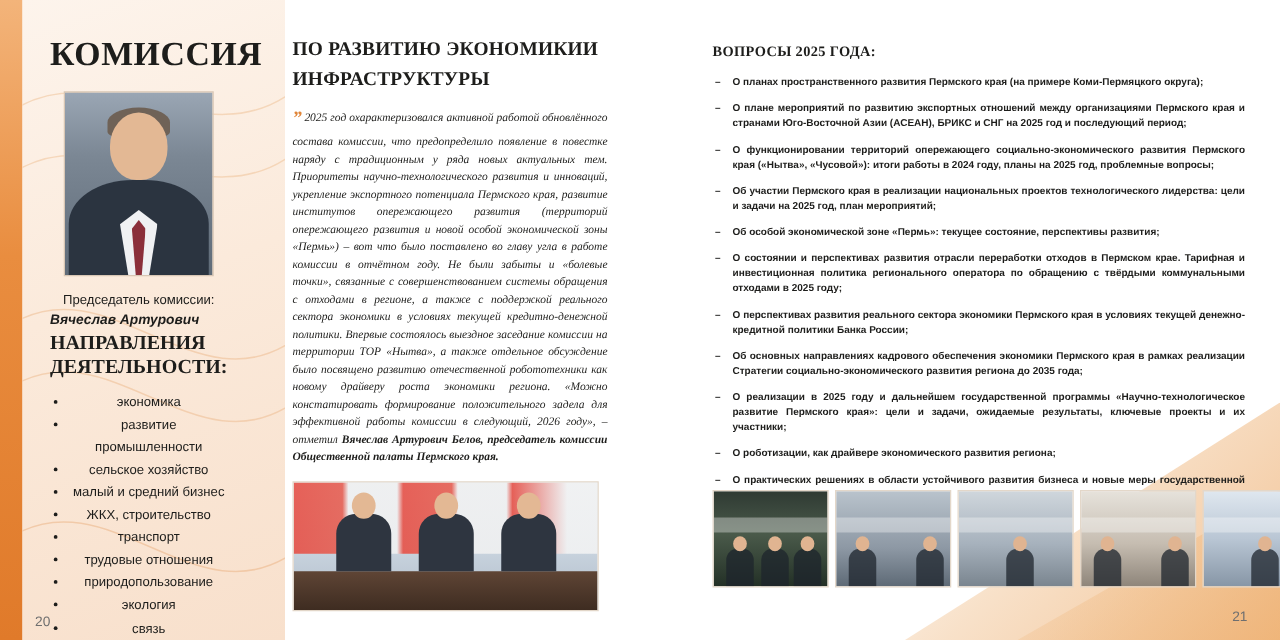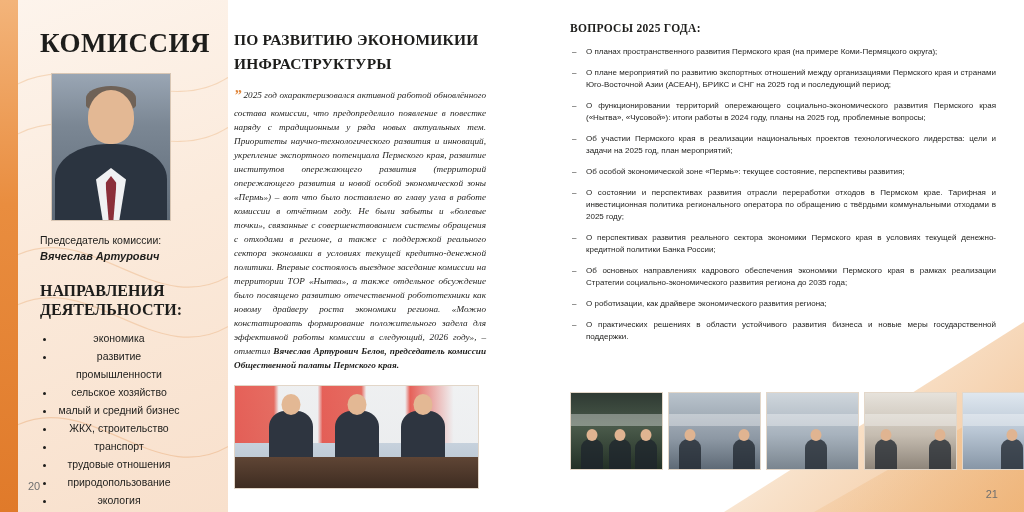--- a/index.html
+++ b/index.html
@@ -77,31 +77,31 @@
     width: 30px; height: 52px;
     background: #f0f1f3;
     clip-path: polygon(50% 0, 100% 22%, 78% 100%, 22% 100%, 0 22%);
   }
   .portrait .tie {
     position: absolute; left: 50%; bottom: 0; transform: translateX(-50%);
     width: 11px; height: 44px;
     background: #8b2f3a;
     clip-path: polygon(50% 0, 100% 16%, 72% 100%, 28% 100%, 0 16%);
   }
-  .chair-label { font-size: 10.5px; color: #1d1d1b; line-height: 1.5; }
+  .chair-label { font-size: 10.5px; color: #1d1d1b; line-height: 1.5; text-align: center; }
   .chair-name { font-size: 11px; font-weight: bold; font-style: italic; color: #1d1d1b; line-height: 1.45; }
   .directions-head {
     font-family: "Liberation Serif", serif;
     font-size: 16px; font-weight: bold; color: #1d1d1b;
-    margin-top: 16px; line-height: 1.2;
+    line-height: 1.2;
   }
   .dir-list { margin-top: 10px; padding-left: 16px; }
   .dir-list li { font-size: 10.5px; color: #1d1d1b; line-height: 1.72; text-align: center; }
   .page-num-left {
-    position: absolute; left: 28px; bottom: 20px;
+    position: absolute; left: 28px; bottom: 8px;
     font-size: 11px; color: #6f6f6f;
   }
 
   
   .col-mid {
     position: absolute; left: 228px; top: 0;
     width: 284px; height: 412px;
     padding: 30px 26px 0 6px;
   }
   .mid-title {
@@ -164,27 +164,27 @@
     clip-path: polygon(100% 0, 100% 100%, 0 100%);
     opacity: .85;
   }
   .right-corner2 {
     position: absolute; right: 0; bottom: 0;
     width: 210px; height: 120px;
     background: linear-gradient(135deg, rgba(255,255,255,0) 0%, #eca85f 100%);
     clip-path: polygon(100% 0, 100% 100%, 0 100%);
     opacity: .5;
   }
-  .right-inner { position: absolute; left: 0; top: 0; width: 512px; height: 512px; padding: 22px 28px 0 58px; }
+  .right-inner { position: absolute; left: 0; top: 0; width: 512px; height: 512px; padding: 36px 28px 0 58px; }
   .q-title {
     font-family: "Liberation Serif", serif;
     font-size: 11.5px; font-weight: bold; color: #1d1d1b;
     letter-spacing: .3px; margin-bottom: 12px;
   }
-  .q-list { list-style: none; }
+  .q-list { list-style: none; font-weight: bold; }
   .q-list li {
     position: relative;
     padding-left: 16px;
     font-size: 8px;
     line-height: 1.5;
     color: #1d1d1b;
     text-align: justify;
     margin-bottom: 9px;
   }
   .q-list li::before {
@@ -298,20 +298,21 @@
       <div class="q-title">ВОПРОСЫ 2025 ГОДА:</div>
       <ul class="q-list">
         <li>О планах пространственного развития Пермского края (на примере Коми-Пермяцкого округа);</li>
         <li>О плане мероприятий по развитию экспортных отношений между организациями Пермского края и странами Юго-Восточной Азии (АСЕАН), БРИКС и СНГ на 2025 год и последующий период;</li>
         <li>О функционировании территорий опережающего социально-экономического развития Пермского края («Нытва», «Чусовой»): итоги работы в 2024 году, планы на 2025 год, проблемные вопросы;</li>
         <li>Об участии Пермского края в реализации национальных проектов технологического лидерства: цели и задачи на 2025 год, план мероприятий;</li>
         <li>Об особой экономической зоне «Пермь»: текущее состояние, перспективы развития;</li>
         <li>О состоянии и перспективах развития отрасли переработки отходов в Пермском крае. Тарифная и инвестиционная политика регионального оператора по обращению с твёрдыми коммунальными отходами в 2025 году;</li>
         <li>О перспективах развития реального сектора экономики Пермского края в условиях текущей денежно-кредитной политики Банка России;</li>
         <li>Об основных направлениях кадрового обеспечения экономики Пермского края в рамках реализации Стратегии социально-экономического развития региона до 2035 года;</li>
+        <li>О реализации в 2025 году и дальнейшем государственной программы «Научно-технологическое развитие Пермского края»: цели и задачи, ожидаемые результаты, ключевые проекты и их участники;</li>
         <li>О роботизации, как драйвере экономического развития региона;</li>
         <li>О практических решениях в области устойчивого развития бизнеса и новые меры государственной поддержки.</li>
       </ul>
     </div>
 
     <div class="photo-row">
       <div class="ph ph1">
         <div class="band"></div>
         <div class="fig f1"></div>
         <div class="fig f2"></div>

